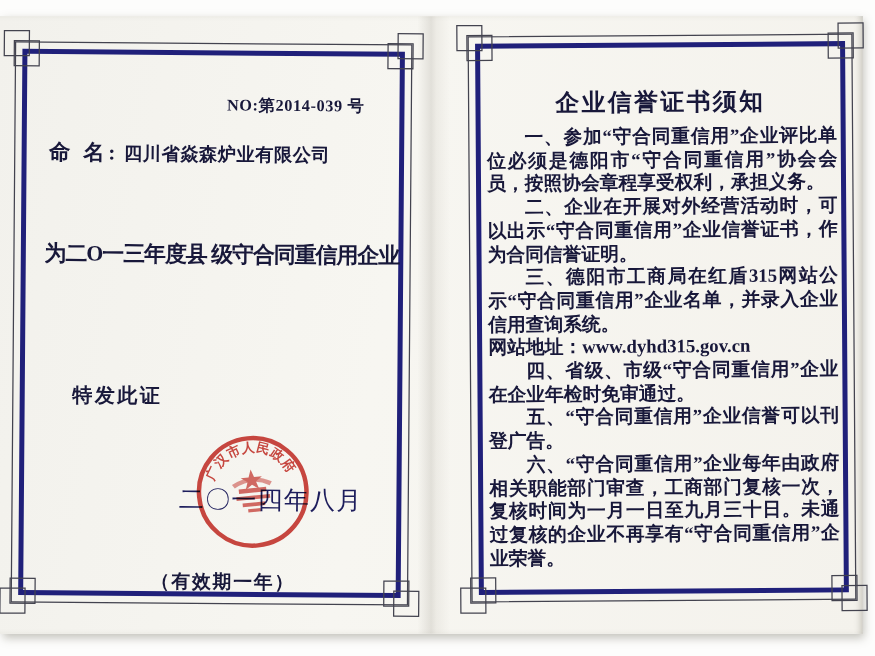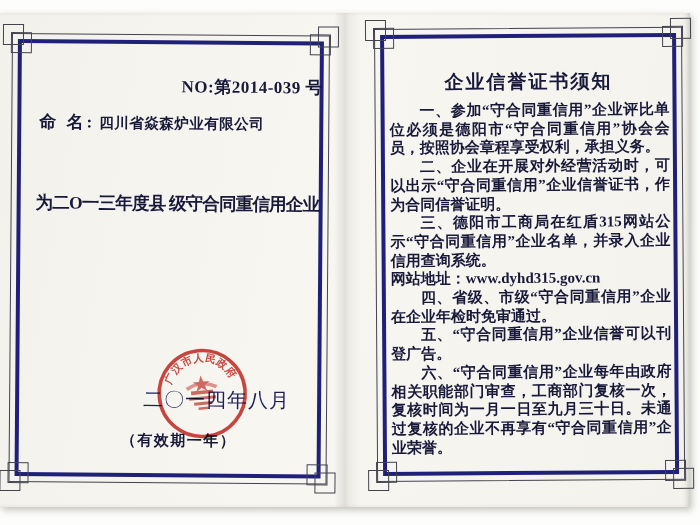--- a/index.html
+++ b/index.html
@@ -23,28 +23,28 @@
   .page.right{left:374px;top:29px;width:308px;height:453px;transform:rotate(-.4deg);}
   .frame-outer{position:absolute;inset:0;border:1.5px solid #43434f;}
   .frame-inner{position:absolute;inset:6px;border:4px solid #20207a;}
   .sq{position:absolute;width:19px;height:19px;border:1.6px solid #43434f;}
   .sq.tl-a{left:-9px;top:-9px}   .sq.tl-b{left:-1px;top:-1px}
   .sq.tr-a{right:-9px;top:-9px}  .sq.tr-b{right:-1px;top:-1px}
   .sq.bl-a{left:-9px;bottom:-9px}.sq.bl-b{left:-1px;bottom:-1px}
   .sq.br-a{right:-9px;bottom:-9px}.sq.br-b{right:-1px;bottom:-1px}
 
   .ink{color:#18183a;font-weight:700;}
-  .cert-no{position:absolute;left:170px;top:41px;font-size:17px;letter-spacing:.5px;white-space:nowrap;}
+  .cert-no{position:absolute;left:170px;top:41px;font-size:13px;letter-spacing:.5px;white-space:nowrap;}
   .name-line{position:absolute;left:28px;top:77px;white-space:nowrap;}
   .name-label{font-size:17px;letter-spacing:3px;text-align:right;}
   .company{font-size:14.5px;letter-spacing:.5px;}
   .award-line{position:absolute;left:25px;top:157px;font-size:17.5px;letter-spacing:-.8px;white-space:nowrap;}
   .issue-line{position:absolute;left:48px;top:273px;font-size:16px;letter-spacing:2px;white-space:nowrap;}
   .date-line{position:absolute;left:134px;top:352px;font-size:20px;letter-spacing:1px;color:#1d1d5c;white-space:nowrap;z-index:2;}
-  .validity-line{position:absolute;left:112px;top:397px;font-size:15px;letter-spacing:1.5px;white-space:nowrap;}
+  .validity-line{position:absolute;left:112px;top:422px;font-size:15px;letter-spacing:1.5px;white-space:nowrap;}
   .seal{
     position:absolute;left:146px;top:312px;width:94px;height:94px;z-index:3;
     mix-blend-mode:multiply;opacity:.9;transform:rotate(-6deg);
   }
 
   .notice-title{position:absolute;left:0;right:0;top:41px;text-align:center;font-size:19px;letter-spacing:2px;}
   .notice-body{position:absolute;left:15px;right:13px;top:73px;font-size:15px;line-height:18.7px;text-align:justify;}
   .notice-body p{margin:0;text-indent:2em;}
   .notice-body p.no-indent{text-indent:0;}
 </style>
@@ -65,20 +65,21 @@
   <div class="sq bl-b"></div>
   <div class="sq br-a"></div>
   <div class="sq br-b"></div>
 
   <div class="cert-no ink">NO:第2014-039 号</div>
   <div class="name-line">
     <span class="name-label ink">命 名:</span>
     <span class="company ink">四川省焱森炉业有限公司</span>
   </div>
   <div class="award-line ink">为二O一三年度县 级守合同重信用企业</div>
+  <div class="issue-line ink">特发此证</div>
   <div class="date-line">二〇一四年八月</div>
   <div class="validity-line ink">（有效期一年）</div>
 
   <svg class="seal" viewBox="0 0 94 94">
     <circle cx="47" cy="47" r="43" fill="none" stroke="#c1332b" stroke-width="3.6"></circle>
     <path id="sealArc" d="M16.9,36.1 A32,32 0 0,1 77.1,36.1" fill="none"></path>
     <text font-size="10.5" font-weight="bold" fill="#c1332b" letter-spacing="0.5">
       <textPath href="#sealArc" startOffset="50%" text-anchor="middle">广汉市人民政府</textPath>
     </text>
     <g fill="#c1332b" opacity="0.8">

